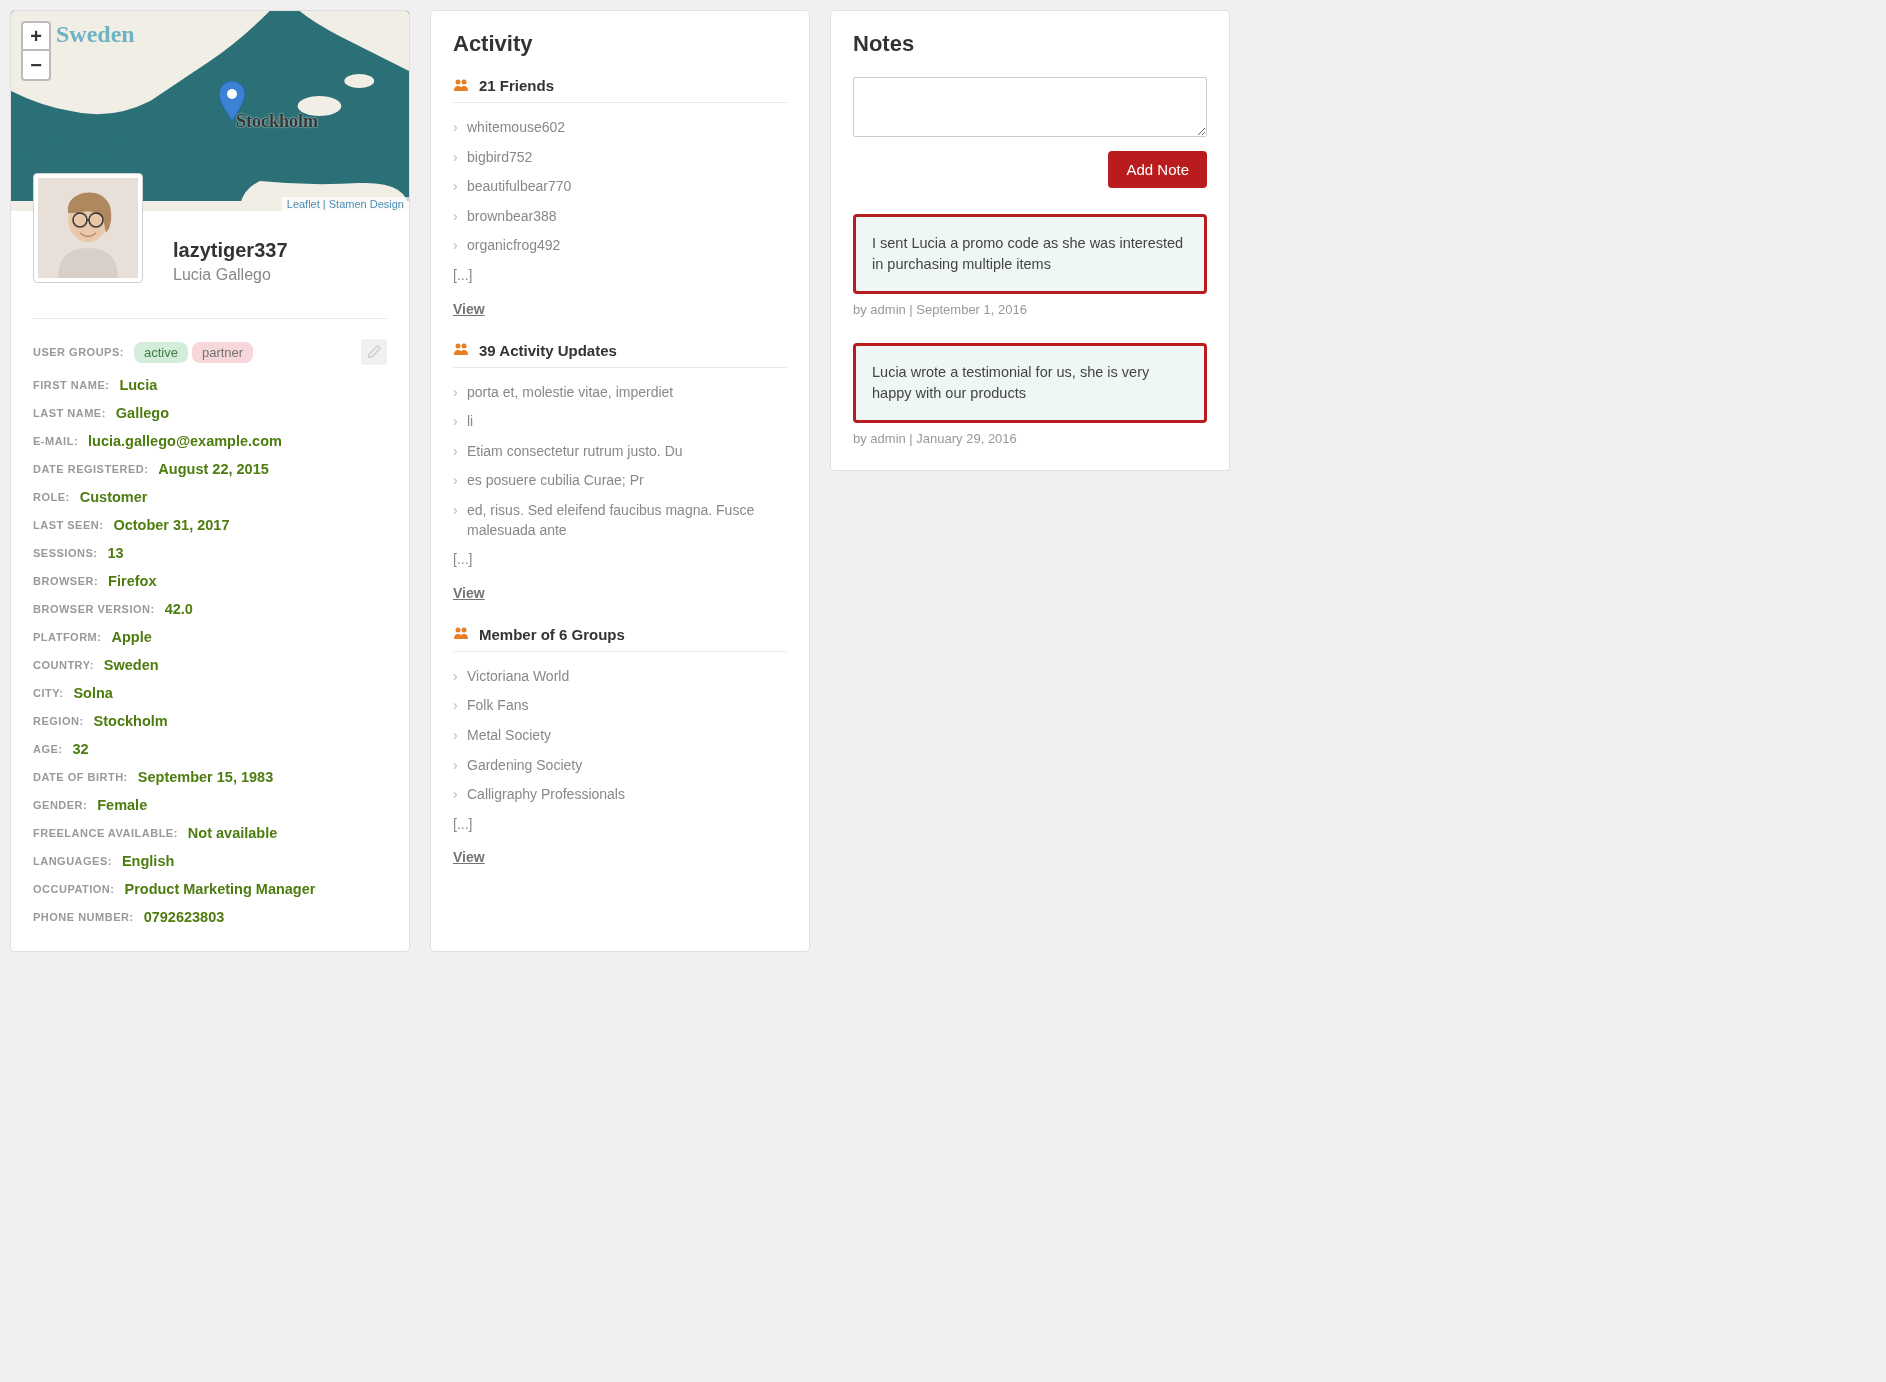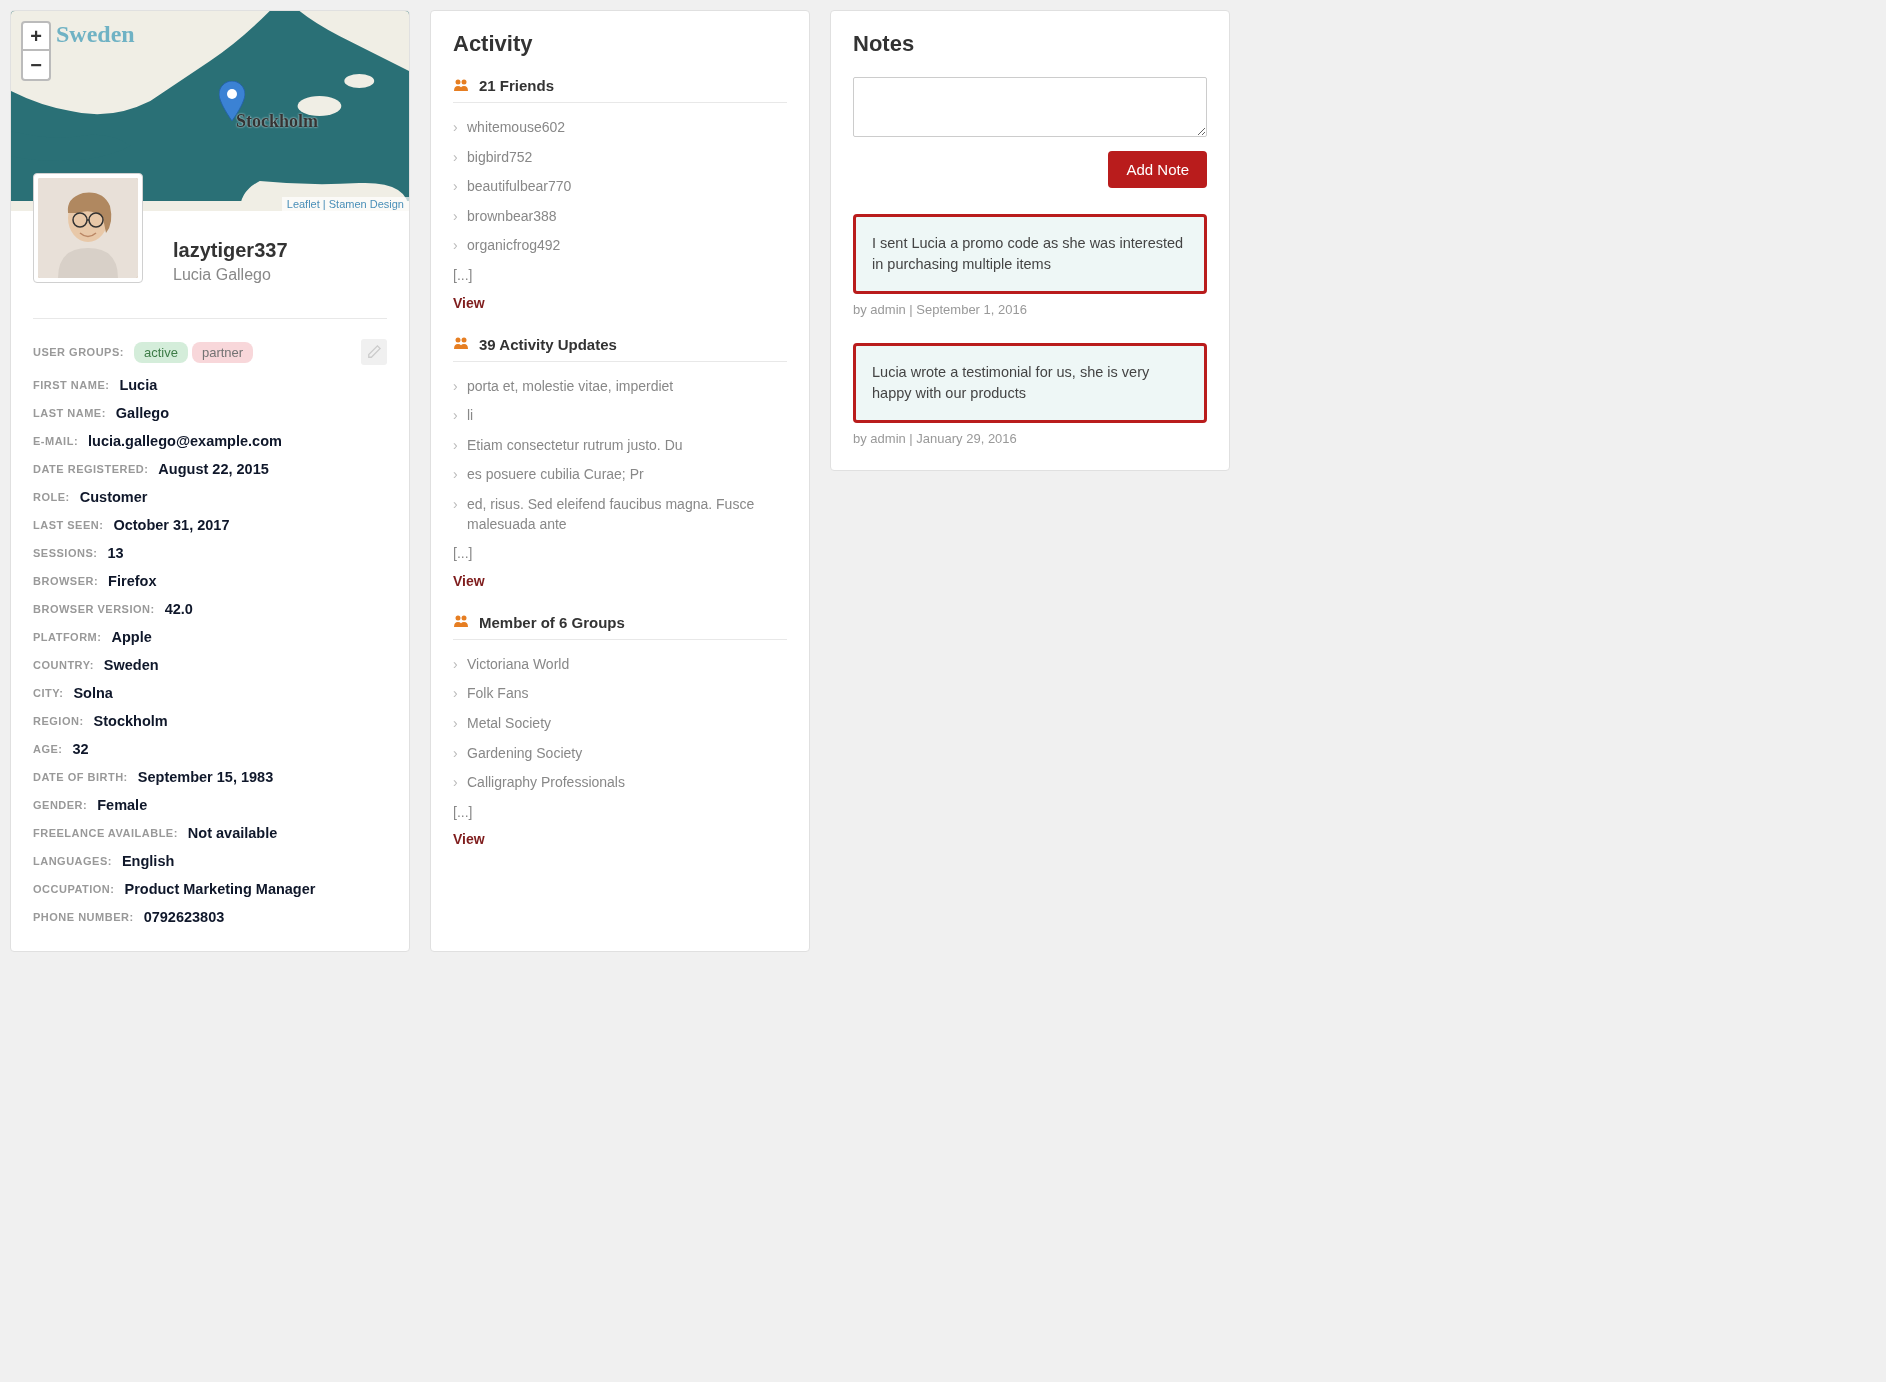--- a/index.html
+++ b/index.html
@@ -135,21 +135,21 @@
   .field-label {
     font-size: 11px;
     letter-spacing: 0.5px;
     color: #999;
     text-transform: uppercase;
     margin-right: 10px;
     font-weight: bold;
   }
   .field-value {
     font-size: 14.5px;
-    color: #0f172a;
+    color: #4d7c0f;
     font-weight: 600;
   }
   .badge {
     display: inline-block;
     padding: 3px 10px;
     border-radius: 8px;
     font-size: 13px;
     margin-right: 4px;
   }
   .badge-active { background: #d4edda; color: #3d7c47; }
@@ -194,24 +194,25 @@
   .activity-list li::before {
     content: "›";
     position: absolute;
     left: 0;
     color: #bbb;
   }
   .activity-list li.ellipsis::before { content: ""; }
   .activity-list li.ellipsis { padding-left: 0; }
   .view-link {
     display: inline-block;
-    color: #7f1d1d;
+    color: #737373;
     font-weight: 600;
+    text-decoration: underline;
     font-size: 14px;
-    margin-top: 4px;
+    margin-top: 10px;
     cursor: pointer;
   }
 
   
   .notes-textarea {
     width: 100%;
     height: 60px;
     border: 1px solid #ccc;
     border-radius: 2px;
     padding: 6px;

